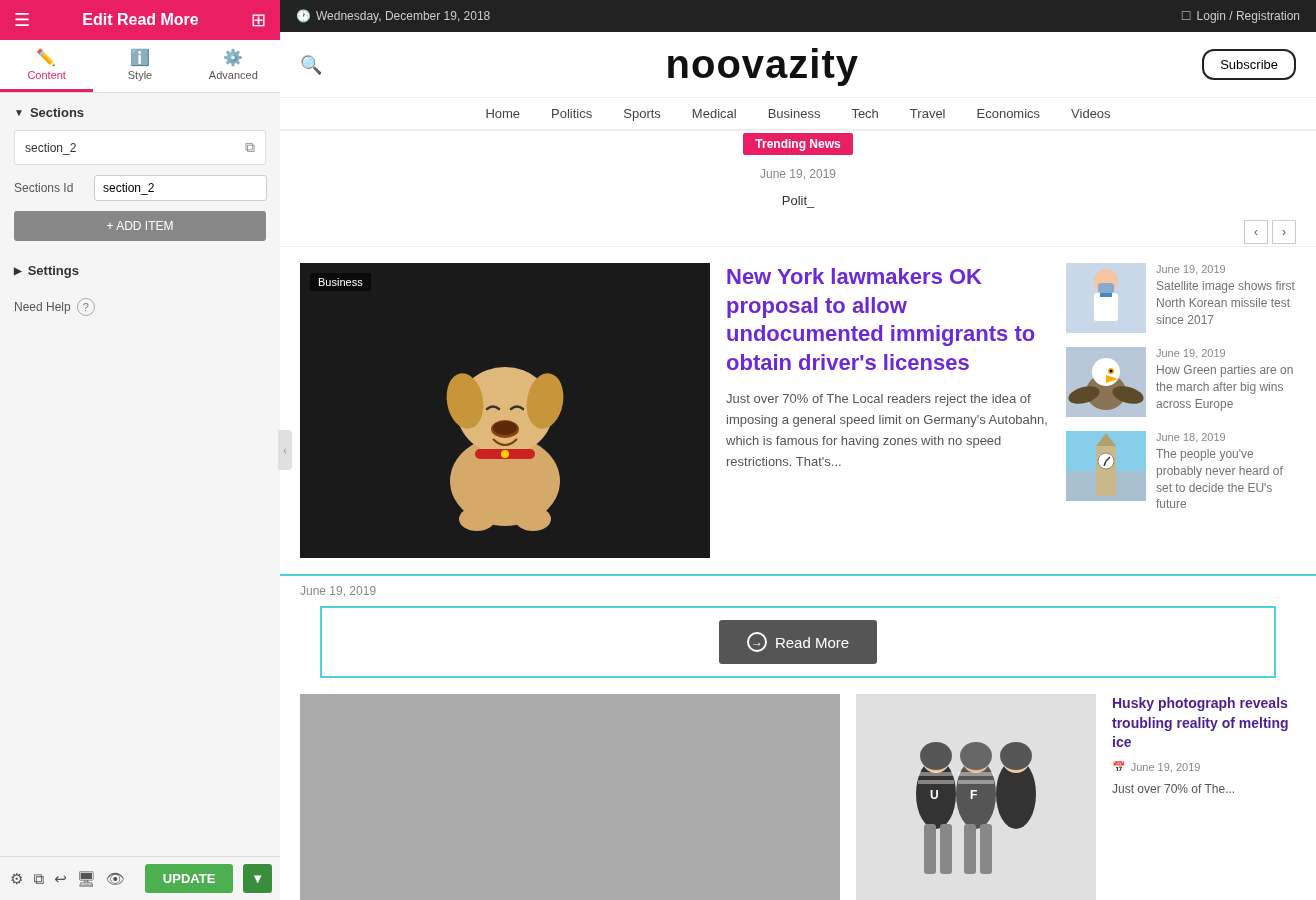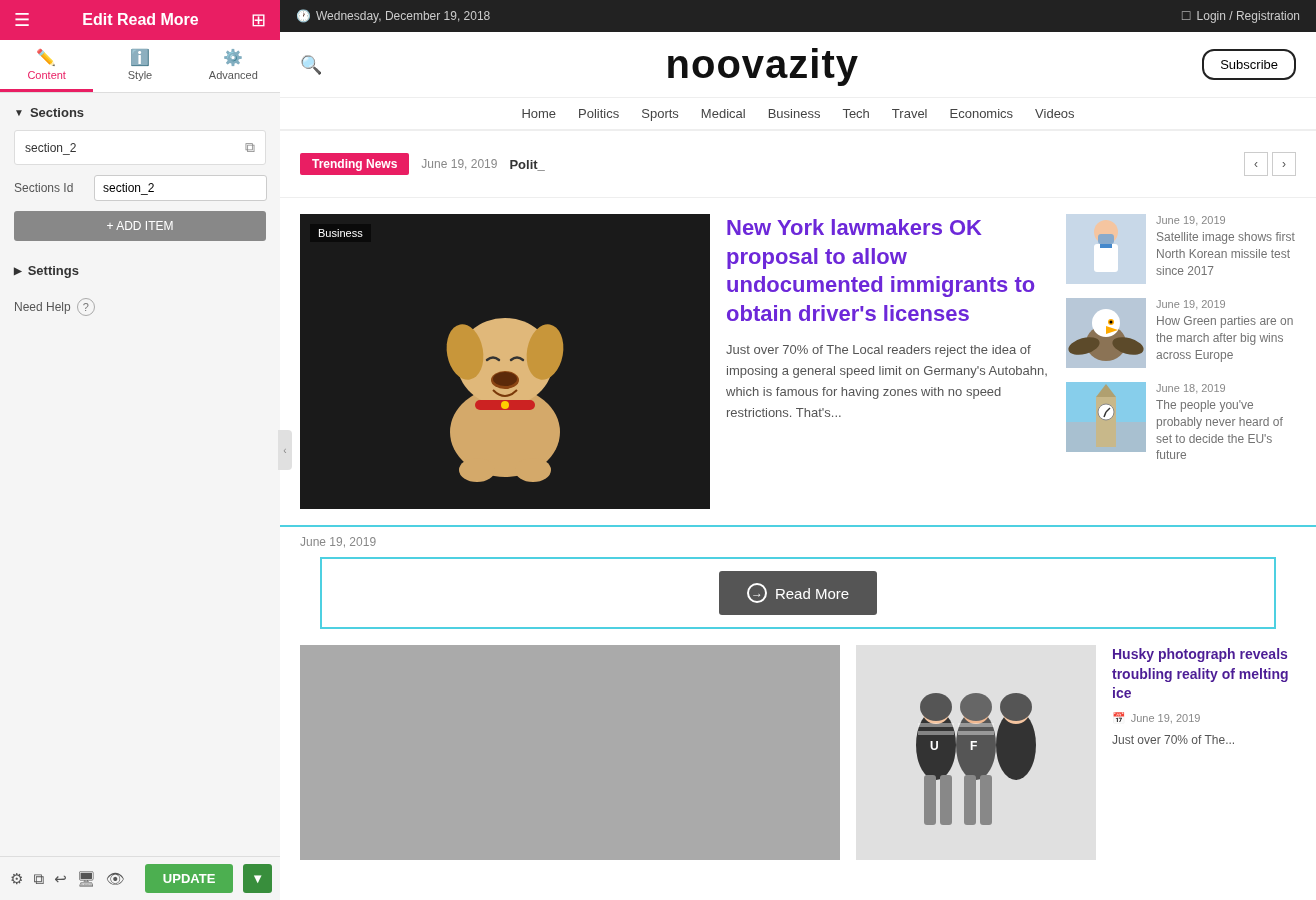--- a/index.html
+++ b/index.html
@@ -234,47 +234,48 @@
       padding: 6px 16px;
       font-size: 13px;
       cursor: pointer;
       border-radius: 12px;
     }
 
     
     .main-nav {
       display: flex;
       justify-content: center;
-      gap: 22px;
+      gap: 31px;
       padding: 8px 0;
       border-bottom: 2px solid #eee;
       font-size: 13px;
       color: #444;
     }
     .main-nav a { text-decoration: none; color: #444; cursor: pointer; }
 
     
     .trending-bar {
       display: flex;
       align-items: center;
-      padding: 21px 20px;
+      padding: 2px 20px;
       background: white;
       border-bottom: 1px solid #eee;
       gap: 12px;
+      flex-direction: column;
     }
     .trending-badge {
       background: #e91e63;
       color: white;
       padding: 4px 12px;
       font-size: 12px;
       font-weight: bold;
       border-radius: 2px;
     }
     .trending-date { font-size: 12px; color: #888; }
-    .trending-text { font-size: 13px; color: #333; font-weight: bold; }
+    .trending-text { font-size: 13px; color: #333; }
     .trending-nav { margin-left: auto; display: flex; gap: 4px; }
     .trending-nav-btn {
       width: 24px; height: 24px;
       border: 1px solid #ccc;
       background: white;
       display: flex; align-items: center; justify-content: center;
       cursor: pointer; font-size: 12px; color: #555;
     }
 
     

